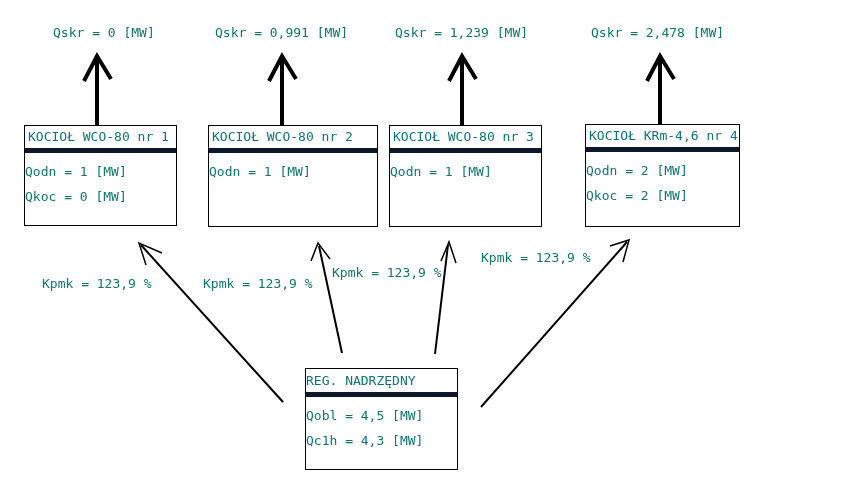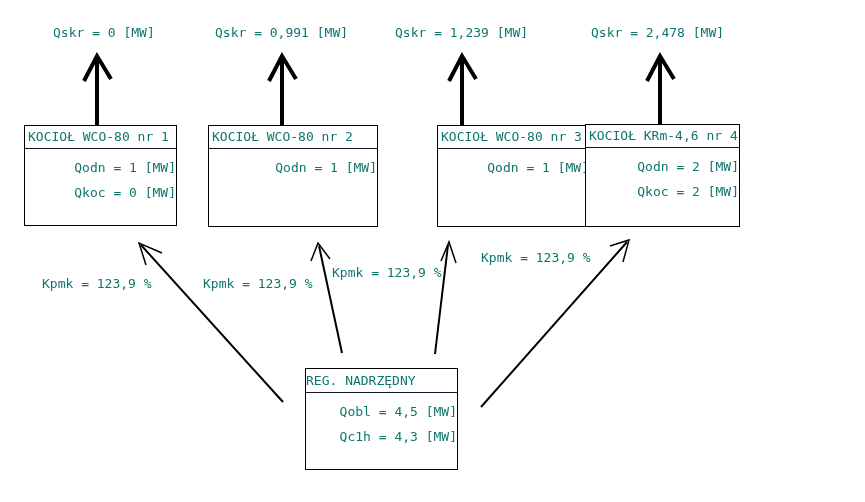--- a/index.html
+++ b/index.html
@@ -25,42 +25,42 @@
   }
   .box {
     position: absolute;
     border: 1px solid #000000;
     background: #ffffff;
     box-sizing: border-box;
   }
   .box-title {
     height: 22px;
     line-height: 22px;
-    border-bottom: 1px solid #0f172a;
+    border-bottom: 5px solid #0f172a;
     padding-left: 3px;
     white-space: pre;
     overflow: hidden;
   }
   .reg .box-title {
     height: 23px;
     line-height: 23px;
     padding-left: 0;
     text-align: left;
   }
   .box-row {
     height: 13px;
     line-height: 13px;
     margin-top: 12px;
-    text-align: right;
+    text-align: left;
     white-space: pre;
   }
   
   #boiler-1 { left: 24px;  top: 125px; width: 153px; height: 101px; }
   #boiler-2 { left: 208px; top: 125px; width: 170px; height: 102px; }
-  #boiler-3 { left: 389px; top: 125px; width: 153px; height: 102px; margin-left: 48px; }
+  #boiler-3 { left: 389px; top: 125px; width: 153px; height: 102px; }
   #boiler-4 { left: 585px; top: 124px; width: 155px; height: 103px; }
   #reg-box  { left: 305px; top: 368px; width: 153px; height: 102px; }
   
   #qskr-1 { left: 53px;  top: 26px; }
   #qskr-2 { left: 215px; top: 26px; }
   #qskr-3 { left: 395px; top: 26px; }
   #qskr-4 { left: 591px; top: 26px; }
   
   #kpmk-1 { left: 42px;  top: 277px; }
   #kpmk-2 { left: 203px; top: 277px; }

